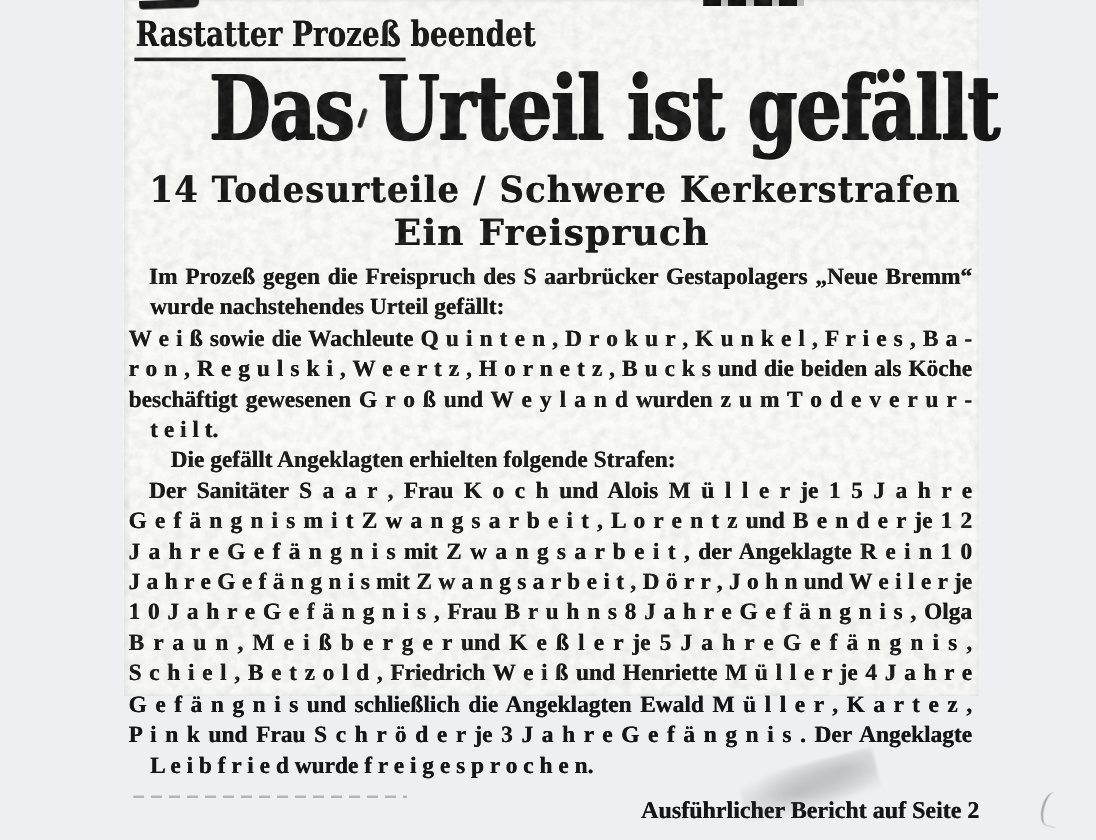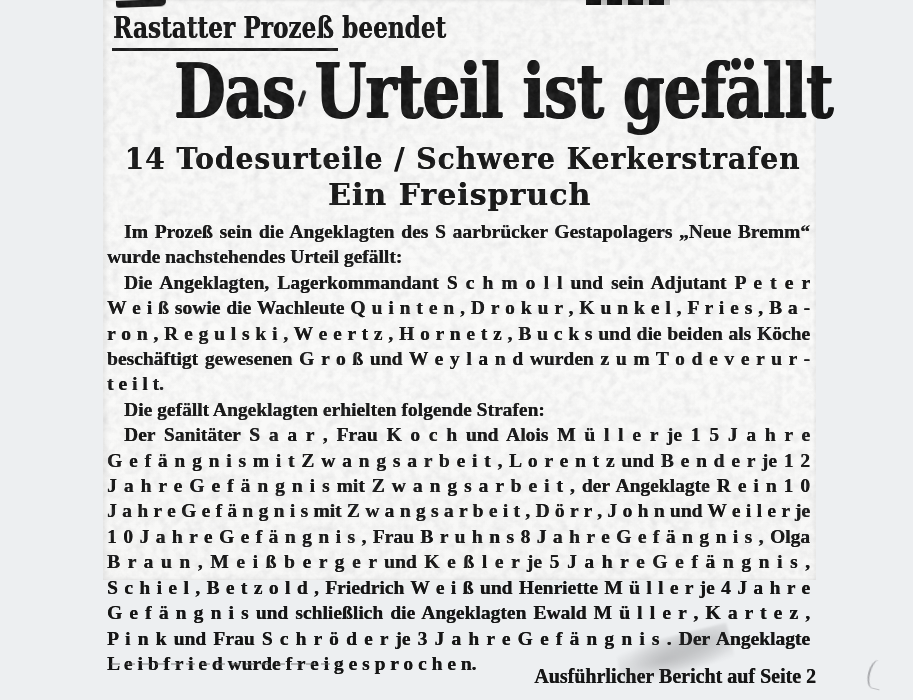--- a/index.html
+++ b/index.html
@@ -37,21 +37,21 @@
     text-shadow:0.4px 0 0 currentColor;
   }
   .subhead1{top:141px;transform:scaleX(0.94);transform-origin:center top;}
   .subhead2{top:177px;}
   .article{
     position:absolute;left:4px;right:6px;top:219px;
     font-size:19.5px;line-height:25.4px;font-weight:bold;
     text-shadow:0.3px 0 0 currentColor;
   }
   .line{text-align:justify;text-align-last:justify;}
-  .line.nj{text-align-last:left;}
+  .line.nj{text-align-last:left;margin-left:18px;}
   .line.ind{text-indent:17px;}
   .footer{
     position:absolute;left:0;right:0;top:665px;text-align:right;
     font-size:20px;font-weight:bold;text-shadow:0.3px 0 0 currentColor;
   }
   
   .art-tl{position:absolute;left:13px;top:0;width:50px;height:7px;background:#141414;
     border-radius:0 0 5px 3px;transform:rotate(-2deg);filter:blur(0.4px);}
   .art-tc{position:absolute;left:483px;top:0;width:84px;height:5px;
     background:repeating-linear-gradient(90deg,#101010 0 15px, rgba(20,20,20,0.25) 15px 21px);
@@ -76,23 +76,22 @@
   <div class="kicker ink">Rastatter Prozeß beendet</div>
   <div class="kicker-underline"></div>
 
   <div class="headline ink">Das Urteil ist gefällt</div>
   <div class="art-comma"></div>
 
   <div class="subhead subhead1 ink">14 Todesurteile / Schwere Kerkerstrafen</div>
   <div class="subhead subhead2 ink">Ein Freispruch</div>
 
   <div class="article">
-    <div class="line ind">Im Prozeß sein die Angeklagten des S aarbrücker Gestapolagers „Neue Bremm“</div>
+    <div class="line ind">Im Prozeß gegen die Freispruch des S aarbrücker Gestapolagers „Neue Bremm“</div>
     <div class="line nj">wurde nachstehendes Urteil gefällt:</div>
-    <div class="line ind">Die Angeklagten, Lagerkommandant S c h m o l l und sein Adjutant P e t e r</div>
     <div class="line">W e i ß sowie die Wachleute Q u i n t e n , D r o k u r , K u n k e l , F r i e s , B a -</div>
     <div class="line">r o n , R e g u l s k i , W e e r t z , H o r n e t z , B u c k s und die beiden als Köche</div>
     <div class="line">beschäftigt gewesenen G r o ß und W e y l a n d wurden z u m T o d e v e r u r -</div>
     <div class="line nj">t e i l t.</div>
     <div class="line ind nj">Die gefällt Angeklagten erhielten folgende Strafen:</div>
     <div class="line ind">Der Sanitäter S a a r , Frau K o c h und Alois M ü l l e r je 1 5 J a h r e</div>
     <div class="line">G e f ä n g n i s m i t Z w a n g s a r b e i t , L o r e n t z und B e n d e r je 1 2</div>
     <div class="line">J a h r e G e f ä n g n i s mit Z w a n g s a r b e i t , der Angeklagte R e i n 1 0</div>
     <div class="line">J a h r e G e f ä n g n i s mit Z w a n g s a r b e i t , D ö r r , J o h n und W e i l e r je</div>
     <div class="line">1 0 J a h r e G e f ä n g n i s , Frau B r u h n s 8 J a h r e G e f ä n g n i s , Olga</div>

